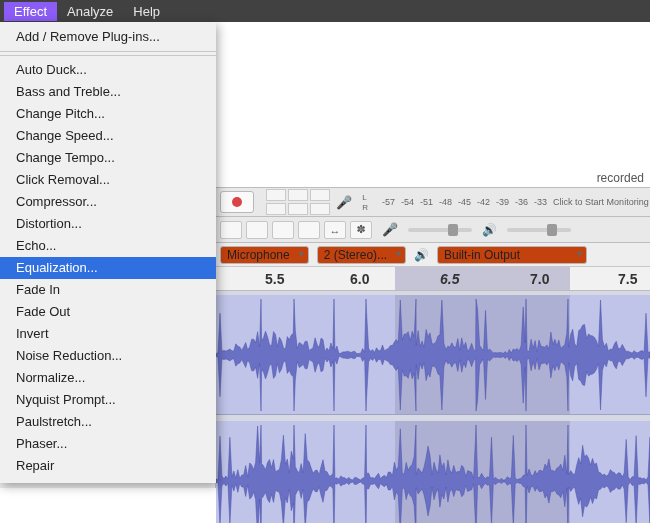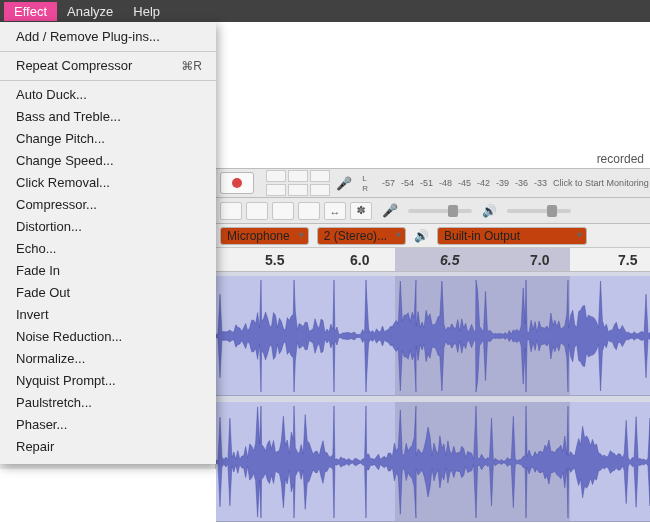--- a/index.html
+++ b/index.html
@@ -1,25 +1,25 @@
 <!DOCTYPE html>
 <html><head>
 <meta charset="utf-8">
 <style>
   * { margin: 0; padding: 0; box-sizing: border-box; }
   html, body { width: 650px; height: 523px; overflow: hidden; font-family: -apple-system, "Helvetica Neue", Arial, sans-serif; font-size: 13px; color: #222; background:#fff; }
   .menubar { background:#414141; color:#e7e7e7; height:22px; display:flex; align-items:center; padding:0 4px; font-size:13px; }
   .menubar .mitem { padding:2px 10px; cursor:default; }
-  .menubar .mitem.open { background:#ec4899; color:#fff; }
+  .menubar .mitem.open { background:#8b5cf6; color:#fff; }
   .dropdown { position:absolute; top:22px; left:0; width:216px; background:#f0f0f0; box-shadow:2px 3px 10px rgba(0,0,0,0.35); z-index:100; padding:4px 0 6px; }
   .dropdown .ditem { position:relative; padding:3px 14px 3px 16px; font-size:13px; color:#222; cursor:default; line-height:16px; }
   .dropdown .ditem.selected { background:#2f6fe0; color:#fff; }
   .dropdown .shortcut { position:absolute; right:14px; top:3px; color:#555; font-size:12px; }
   .dropdown .sep { height:1px; background:#c8c8c8; margin:3px 0; }
-  .app { position:relative; width:650px; height:447px; background:#f4f4f4; }
+  .app { position:relative; width:650px; height:447px; background:#f4f4f4;margin-top:19px; }
   .canvas-top { height:146px; background:#fff; }
   .title { position:absolute; right:6px; top:130px; font-size:12px; color:#555; }
   .toolbar1 { position:absolute; top:146px; left:0; right:0; height:30px; background:#e9e9e9; border-top:1px solid #bdbdbd; border-bottom:1px solid #bdbdbd; display:flex; align-items:center; padding-left:220px; gap:6px; }
   .recbtn { width:34px; height:22px; background:#fafafa; border:1px solid #b8b8b8; border-radius:3px; display:flex; align-items:center; justify-content:center; }
   .rec-dot { width:10px; height:10px; border-radius:50%; background:#d94444; }
   .toolgrid { display:grid; grid-template-columns:20px 20px 20px; grid-template-rows:12px 12px; gap:2px; margin-left:6px; }
   .tcell { border:1px solid #c9c9c9; background:#f5f5f5; }
   .lr { display:flex; flex-direction:column; gap:1px; font-size:8px; color:#666; margin-left:4px; }
   .dbscale { flex:1; display:flex; align-items:flex-start; gap:6px; font-size:9px; color:#666; margin-left:8px; overflow:hidden; }
   .dbscale span { white-space:nowrap; }
@@ -52,30 +52,31 @@
 
 <div class="menubar">
   <div class="mitem open">Effect</div>
   <div class="mitem">Analyze</div>
   <div class="mitem">Help</div>
 </div>
 
 <div class="dropdown" id="dropdown">
     <div class="ditem">Add / Remove Plug-ins...</div>
     <div class="sep"></div>
-    <div class="ditem">Repeat Compressor<span class="shortcut">⌘R</span></div>
     <div class="sep"></div>
     <div class="ditem">Auto Duck...</div>
     <div class="ditem">Bass and Treble...</div>
     <div class="ditem">Change Pitch...</div>
     <div class="ditem">Change Speed...</div>
+    <div class="ditem">Change Tempo...</div>
     <div class="ditem">Click Removal...</div>
     <div class="ditem">Compressor...</div>
     <div class="ditem">Distortion...</div>
     <div class="ditem">Echo...</div>
+    <div class="ditem selected">Equalization...</div>
     <div class="ditem">Fade In</div>
     <div class="ditem">Fade Out</div>
     <div class="ditem">Invert</div>
     <div class="ditem">Noise Reduction...</div>
     <div class="ditem">Normalize...</div>
     <div class="ditem">Nyquist Prompt...</div>
     <div class="ditem">Paulstretch...</div>
     <div class="ditem">Phaser...</div>
     <div class="ditem">Repair</div>
   </div>

